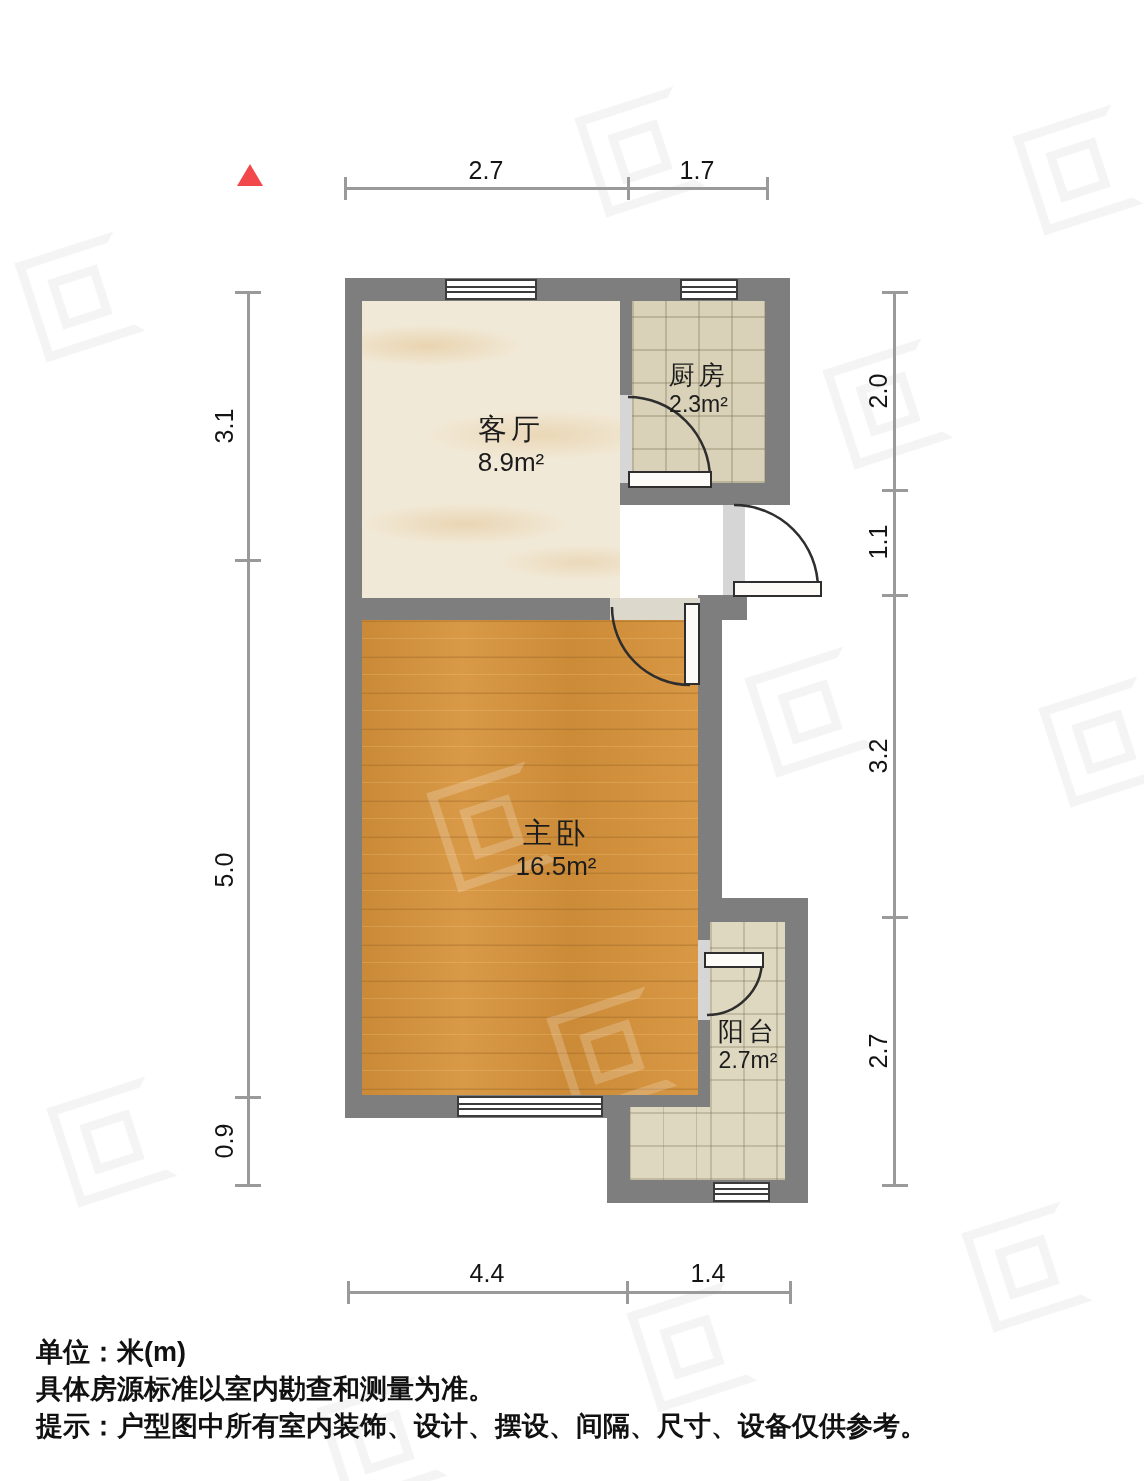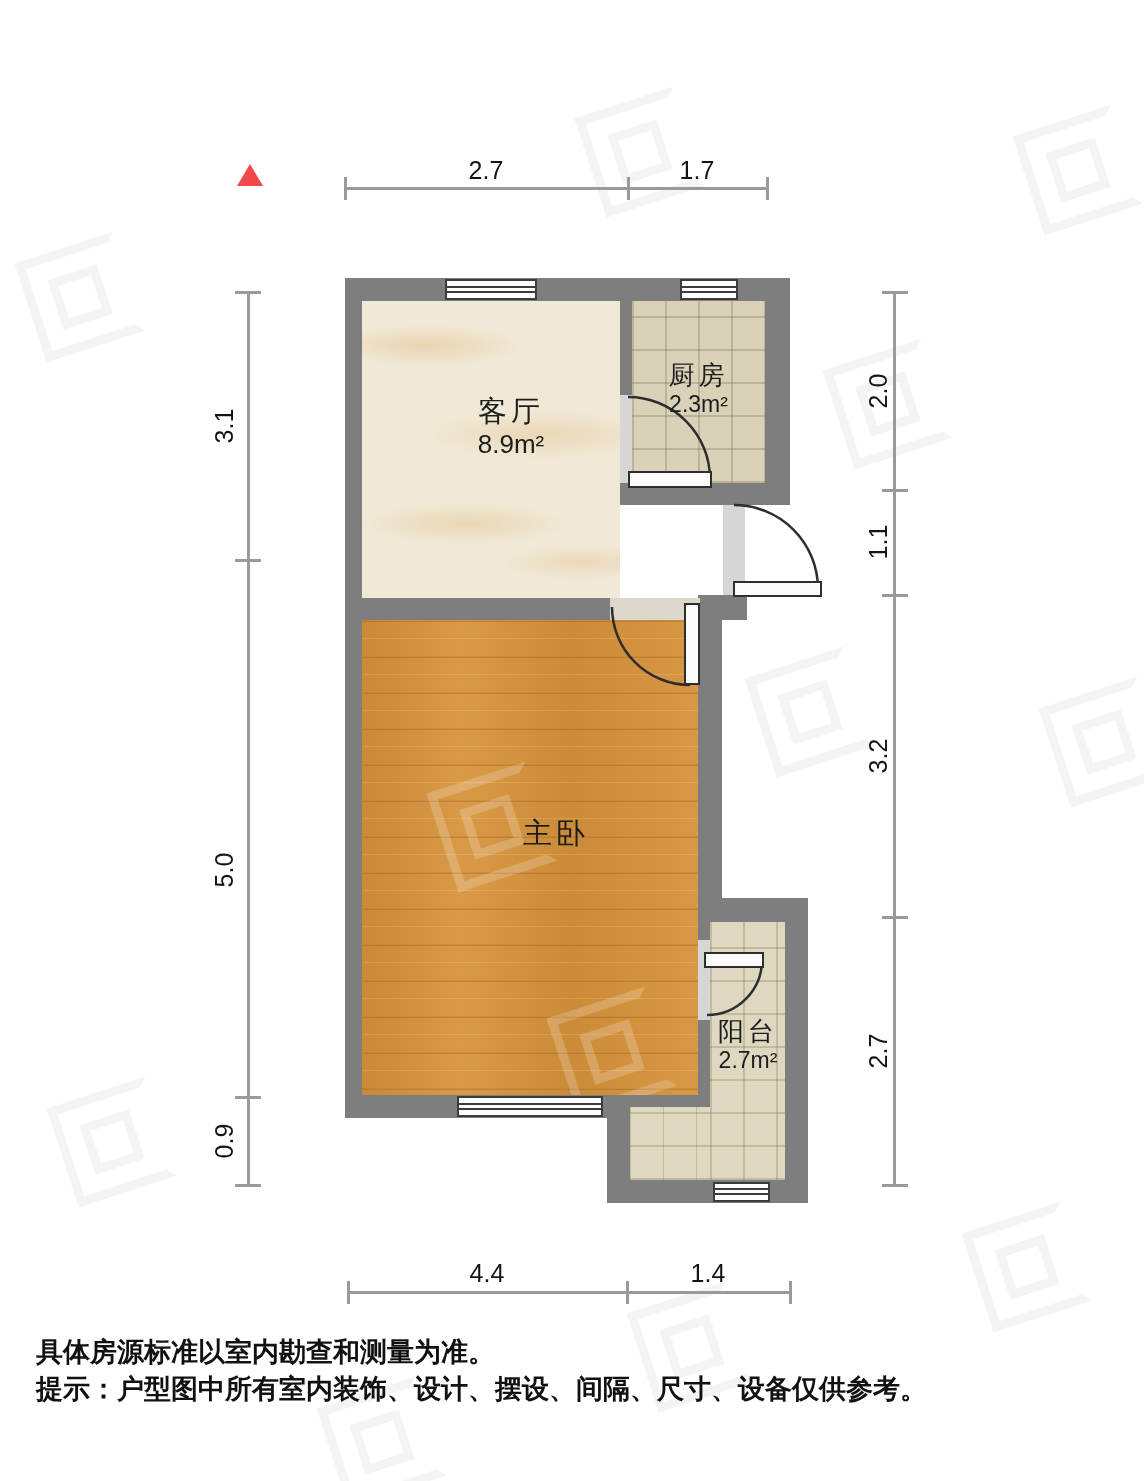--- a/index.html
+++ b/index.html
@@ -144,30 +144,31 @@
     <path d="M734,505 A84,84 0 0 1 818,589" fill="none" stroke="#2e2e2e" stroke-width="2.5"></path>
     <path d="M612,607 A78,78 0 0 0 690,685" fill="none" stroke="#2e2e2e" stroke-width="2.5"></path>
     <path d="M762,960 A55,55 0 0 1 707,1015" fill="none" stroke="#2e2e2e" stroke-width="2.5"></path>
   </svg>
 
   <div class="leaf" style="left:628px;top:471px;width:84px;height:17px"></div>
   <div class="leaf" style="left:733px;top:581px;width:89px;height:16px"></div>
   <div class="leaf" style="left:684px;top:603px;width:16px;height:82px"></div>
   <div class="leaf" style="left:704px;top:952px;width:60px;height:16px"></div>
 
-  <div class="roomlab" style="left:362px;top:394px;width:298px">
+  <div class="roomlab" style="left:362px;top:412px;width:298px">
     <div class="rname">客厅</div>
     <div class="rarea">8.9m²</div>
   </div>
   <div class="roomlab small" style="left:632px;top:360px;width:133px">
     <div class="rname">厨房</div>
     <div class="rarea">2.3m²</div>
   </div>
   <div class="roomlab" style="left:362px;top:816px;width:388px">
     <div class="rname">主卧</div>
+    <div class="rarea">16.5m²</div>
   </div>
   <div class="roomlab small" style="left:698px;top:1016px;width:100px">
     <div class="rname">阳台</div>
     <div class="rarea">2.7m²</div>
   </div>
 
   <div class="dimline" style="left:345px;top:187px;width:423px;height:3px"></div>
   <div class="tick-h" style="left:344px;top:177px"></div>
   <div class="tick-h" style="left:627px;top:177px"></div>
   <div class="tick-h" style="left:766px;top:177px"></div>
@@ -195,17 +196,18 @@
   <div class="tick-v" style="left:882px;top:489px"></div>
   <div class="tick-v" style="left:882px;top:594px"></div>
   <div class="tick-v" style="left:882px;top:916px"></div>
   <div class="tick-v" style="left:882px;top:1184px"></div>
   <div class="dimnum rot" style="left:878px;top:391px">2.0</div>
   <div class="dimnum rot" style="left:878px;top:542px">1.1</div>
   <div class="dimnum rot" style="left:878px;top:756px">3.2</div>
   <div class="dimnum rot" style="left:878px;top:1051px">2.7</div>
 
   <div class="footer">
+    <div>单位：米(m)</div>
     <div>具体房源标准以室内勘查和测量为准。</div>
     <div>提示：户型图中所有室内装饰、设计、摆设、间隔、尺寸、设备仅供参考。</div>
   </div>
 
 </div>
 
 </body></html>

